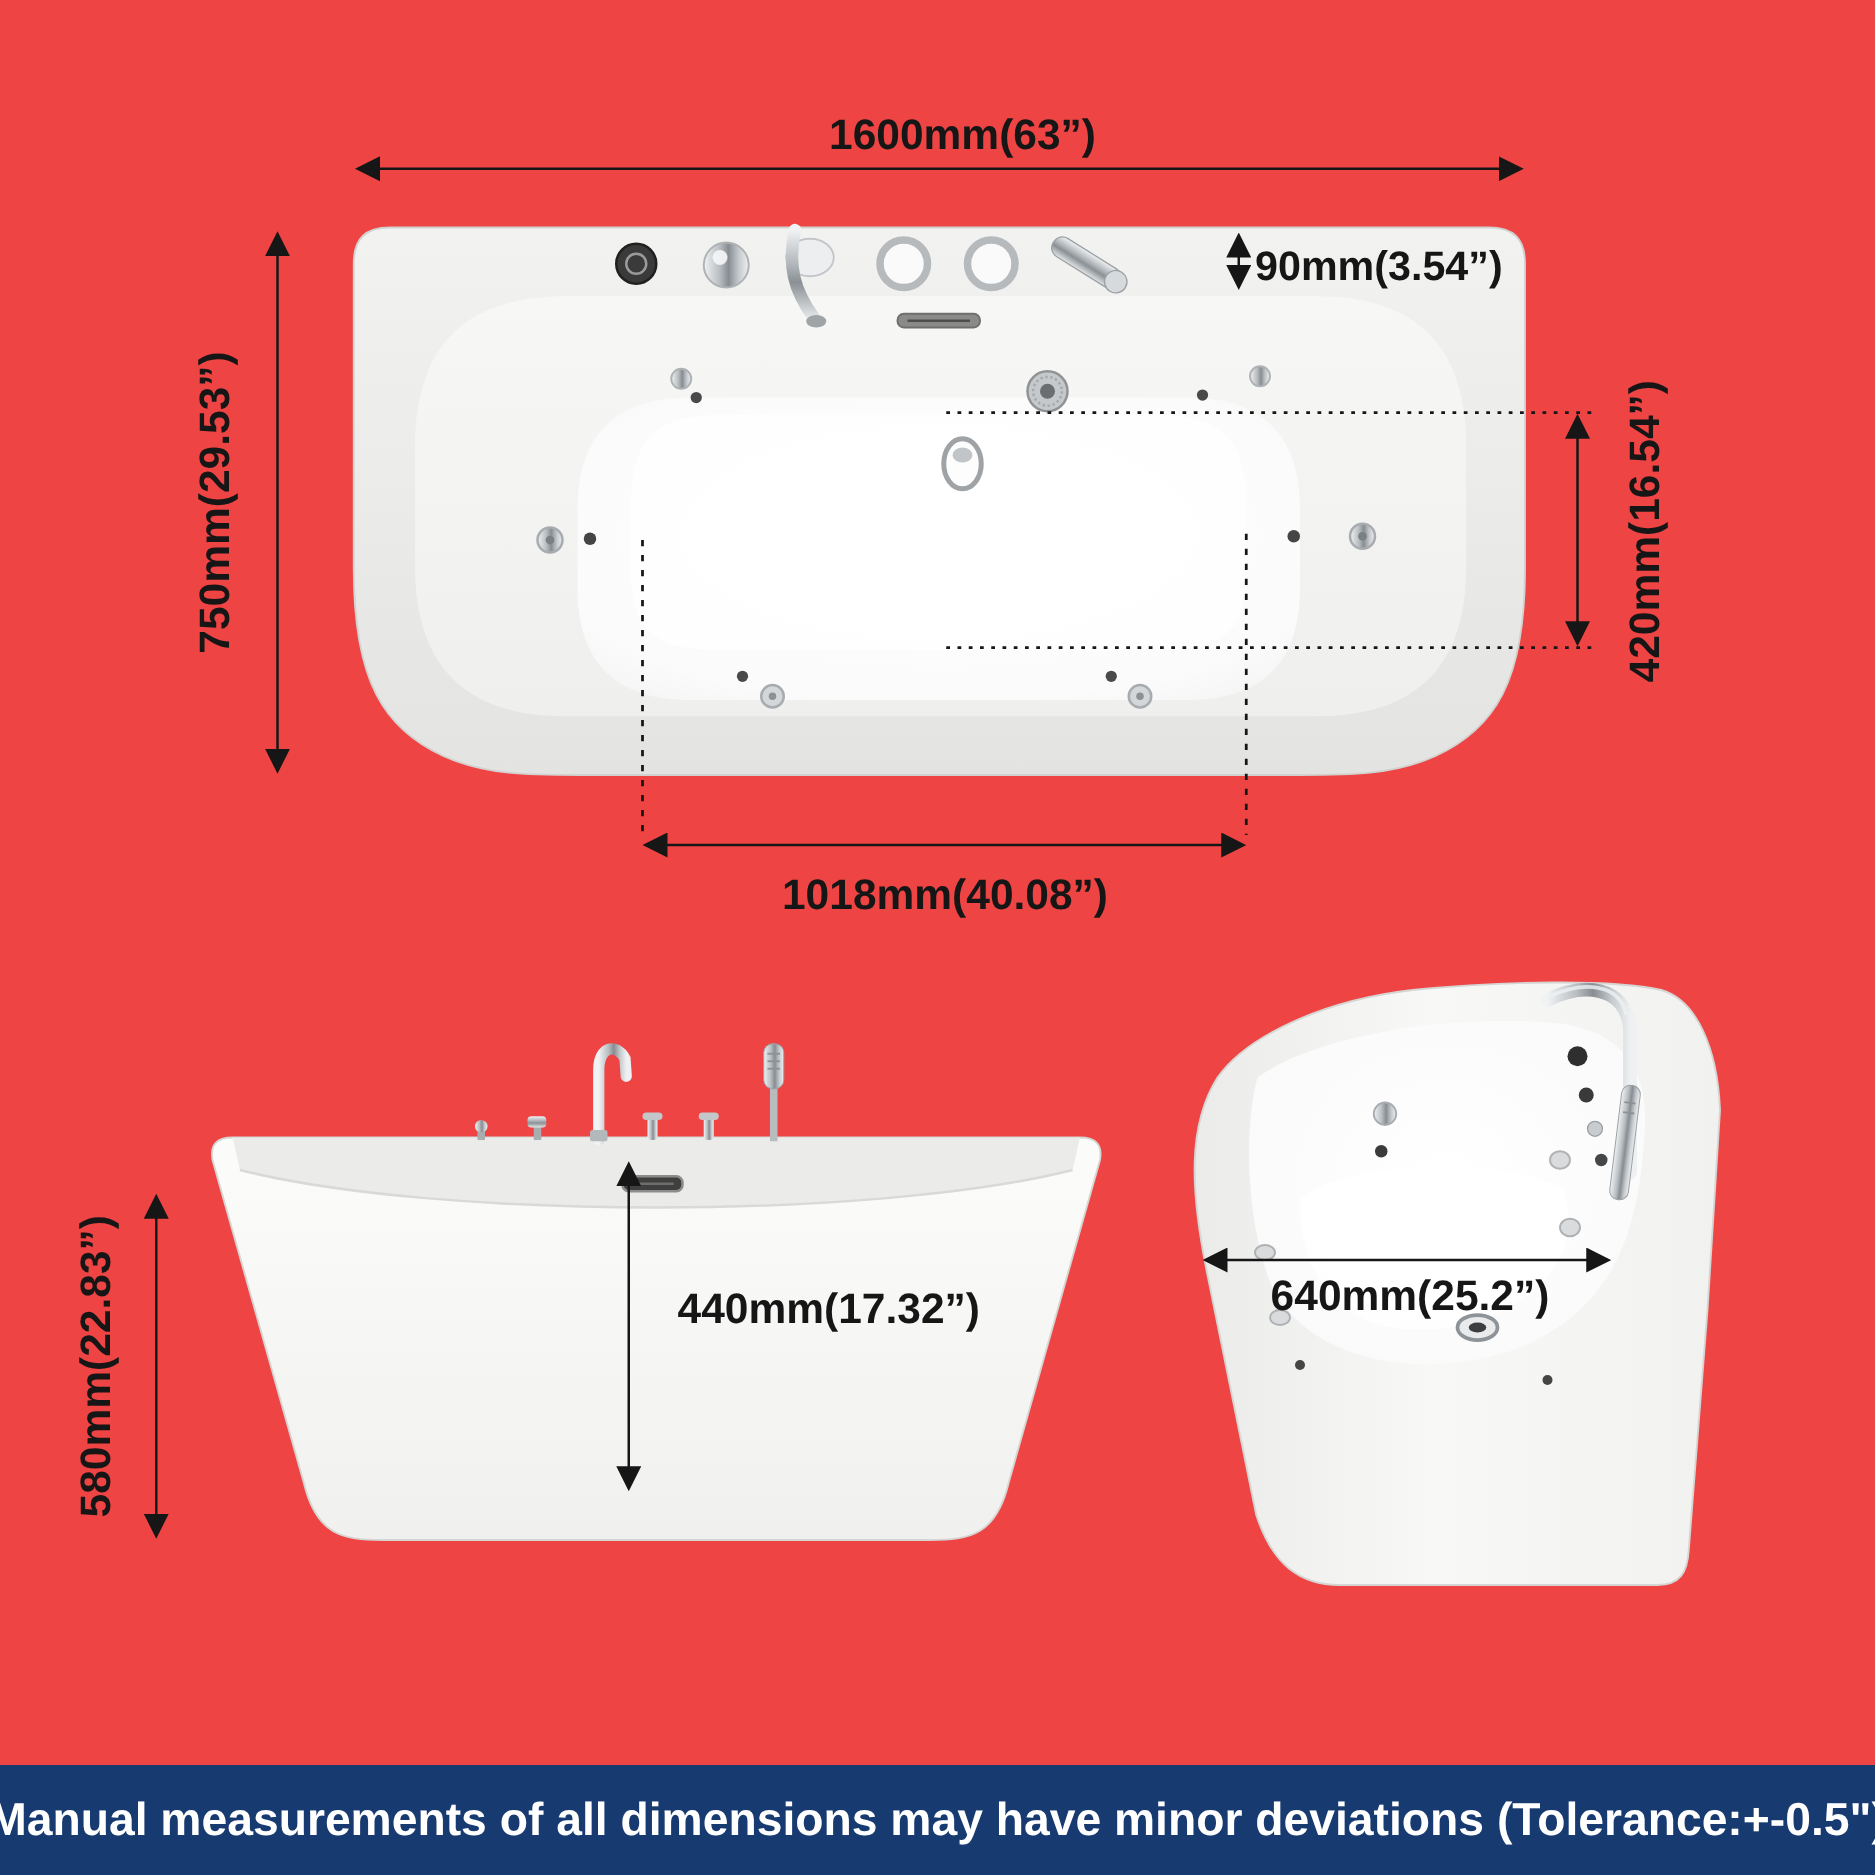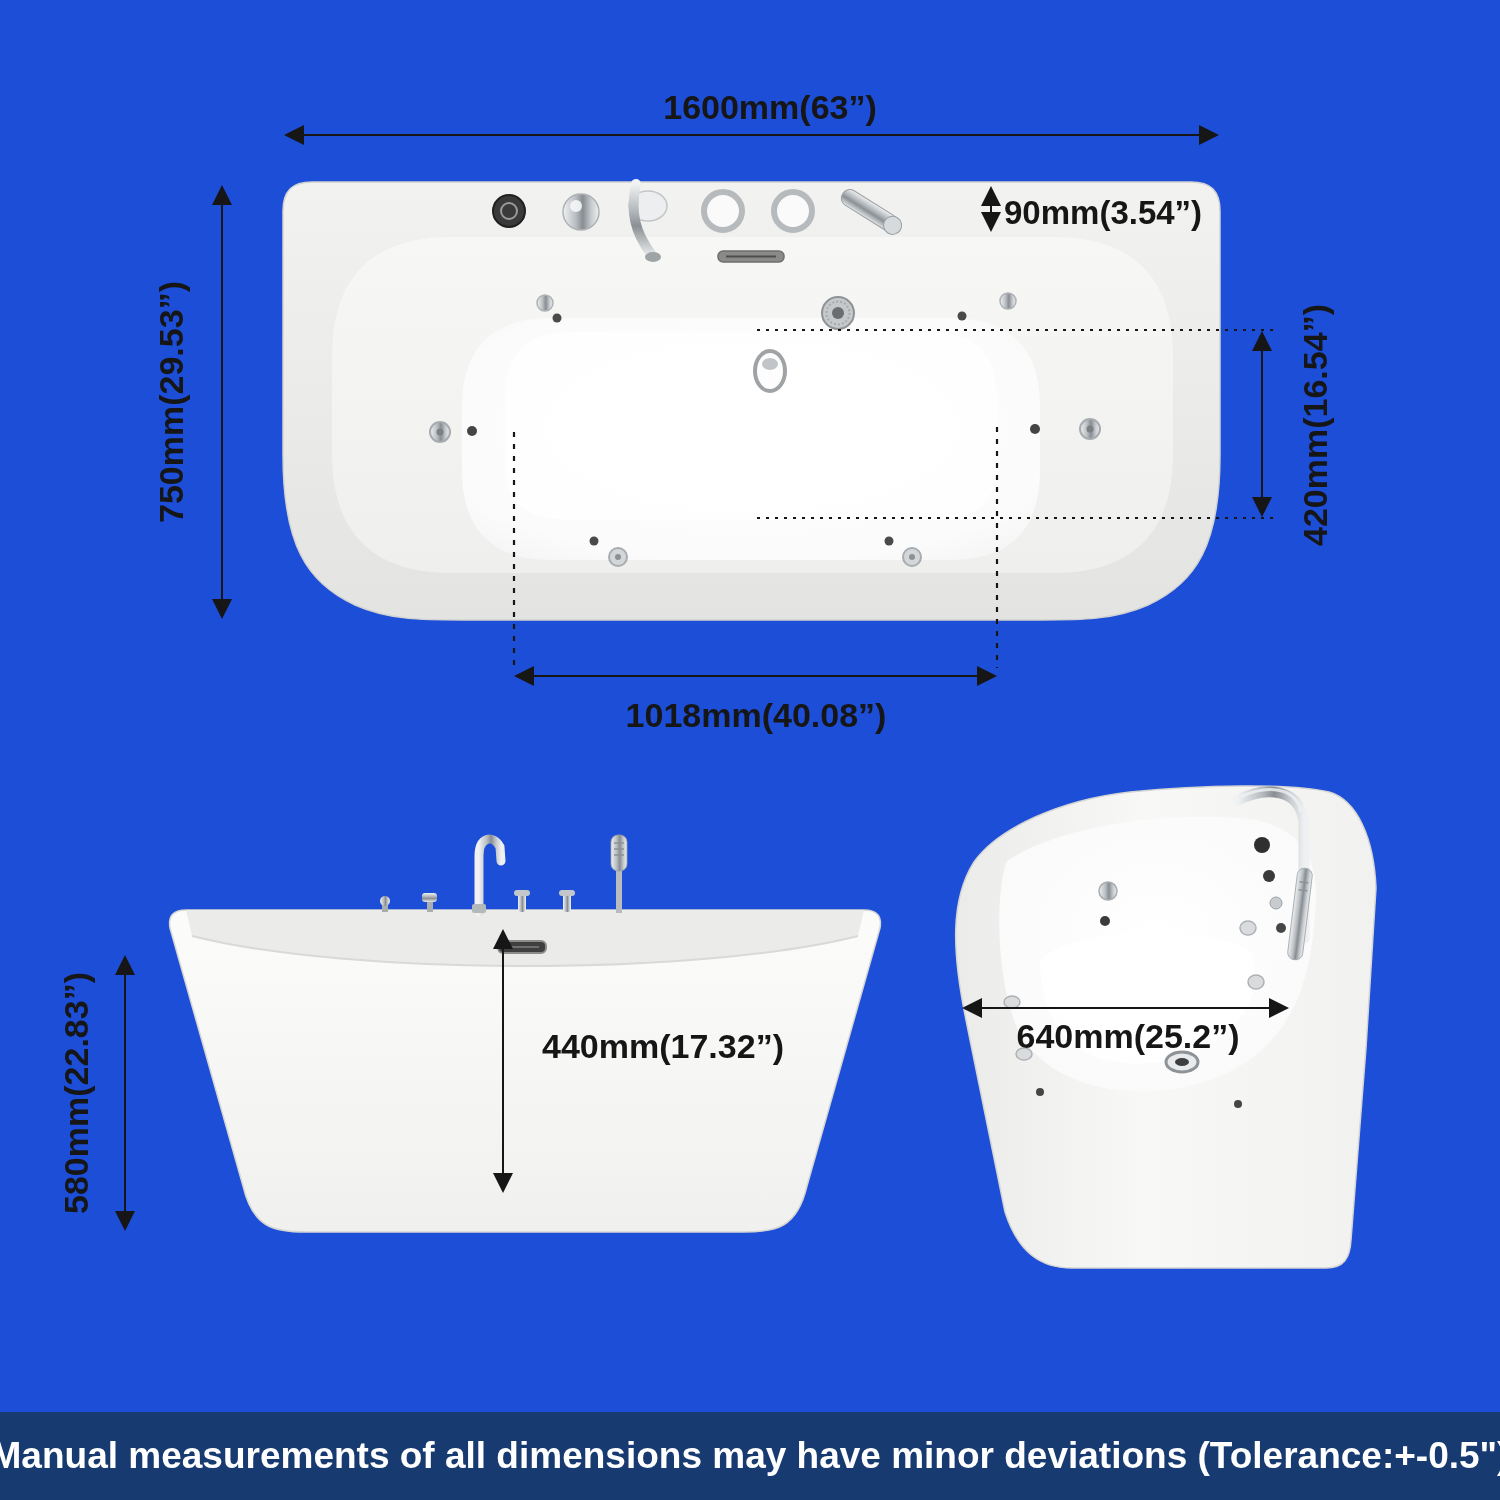--- a/index.html
+++ b/index.html
@@ -1,19 +1,19 @@
 <!DOCTYPE html>
 <html><head>
 <meta charset="utf-8">
 <style>
   html,body{margin:0;padding:0;background:#ffffff;}
   .canvas{
     position:relative;
     width:1500px;height:1500px;
-    background:#1d4ed8;
+    background:#ef4444;
     overflow:hidden;
     font-family:"Liberation Sans", sans-serif;
   }
   svg text{
     font-family:"Liberation Sans", sans-serif;
     font-weight:bold;
     fill:#161616;
   }
   .banner{
     position:absolute;left:0;top:1412px;width:1500px;height:88px;

